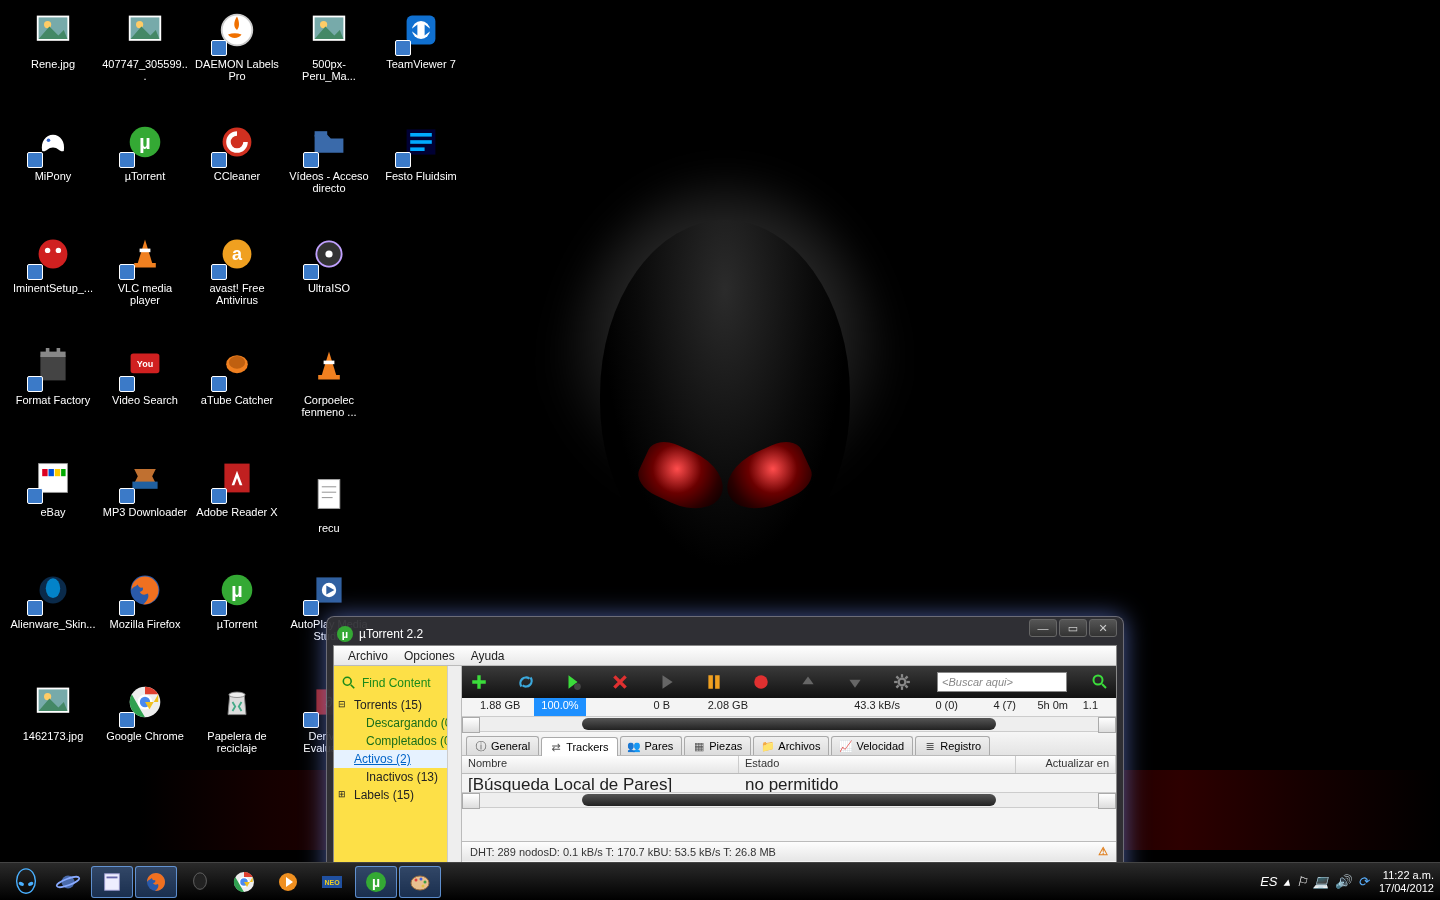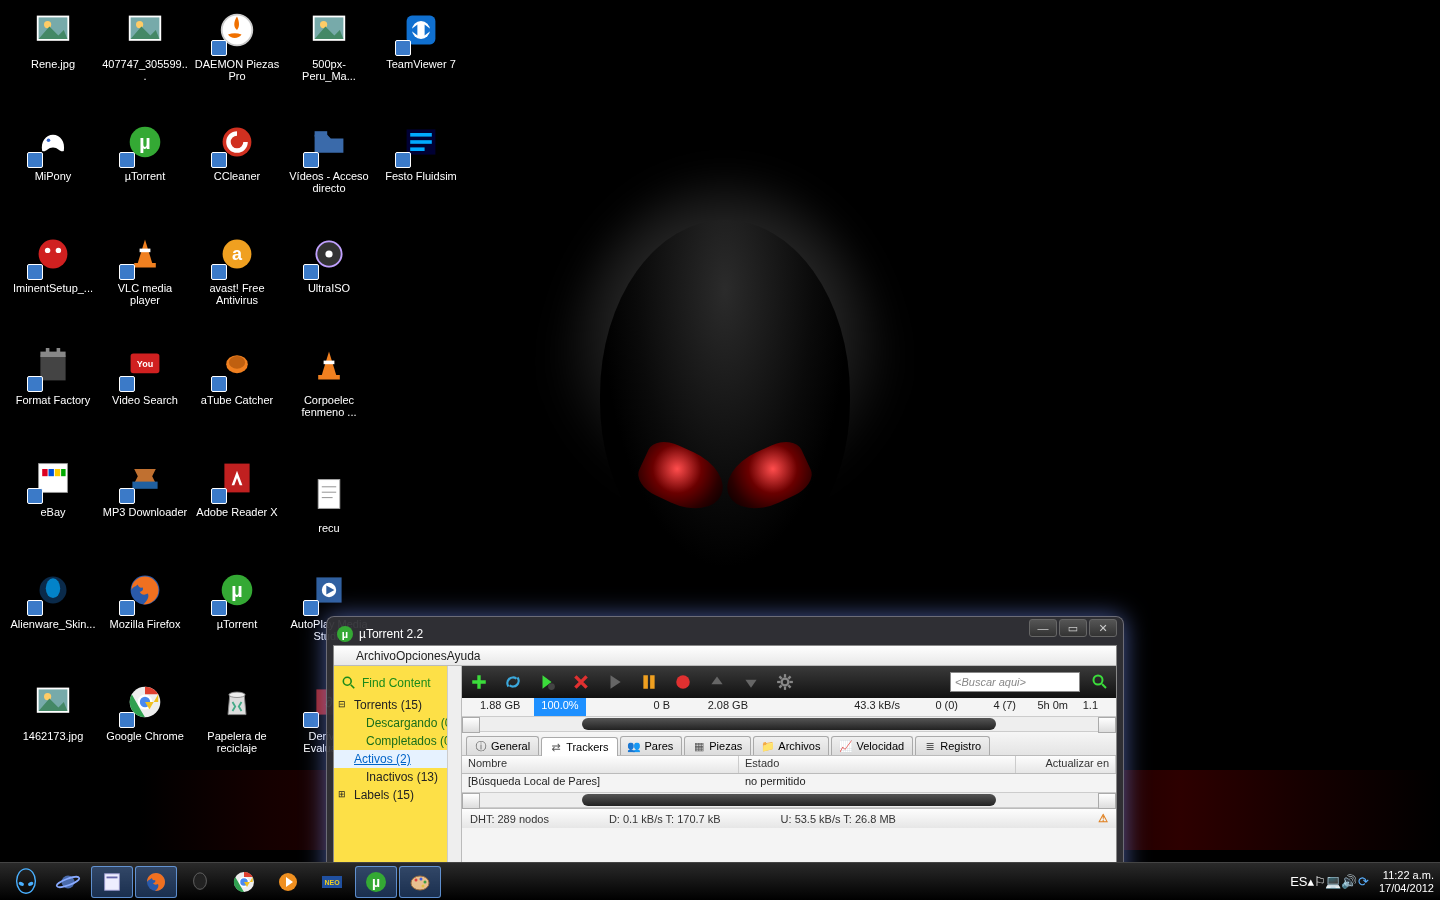--- a/index.html
+++ b/index.html
@@ -18,63 +18,63 @@
 .shortcut::after{content:"";position:absolute;bottom:-2px;left:-2px;width:14px;height:14px;background:#3b7ac8;border:1px solid #fff;border-radius:2px;}
 .ic svg{width:36px;height:36px;}
 
 
 #win{position:absolute;left:326px;top:616px;width:798px;height:272px;border-radius:8px;background:rgba(50,50,55,.95);box-shadow:0 0 25px rgba(120,150,255,.6);border:1px solid rgba(200,200,220,.4);padding:6px;}
 #titlebar{height:22px;display:flex;align-items:center;color:#fff;font-size:12px;padding:0 4px;}
 #titlebar .ticon{width:16px;height:16px;border-radius:50%;background:#34a934;margin-right:6px;display:flex;align-items:center;justify-content:center;color:#fff;font-size:11px;font-weight:bold;}
 #wctrl{position:absolute;right:6px;top:2px;display:flex;gap:2px;}
 #wctrl div{width:28px;height:18px;background:linear-gradient(#555,#333);border:1px solid #666;border-radius:3px;color:#ccc;display:flex;align-items:center;justify-content:center;font-size:11px;cursor:pointer;}
 #inner{background:#f4f4f4;height:238px;border:1px solid #888;display:flex;flex-direction:column;}
-#menubar{height:20px;background:linear-gradient(#fff,#e8e8e8);border-bottom:1px solid #bbb;display:flex;align-items:center;font-size:12px;color:#222;padding-left:22px;gap:0;}
+#menubar{height:20px;background:linear-gradient(#fff,#e8e8e8);border-bottom:1px solid #bbb;display:flex;align-items:center;font-size:12px;color:#222;padding-left:14px;gap:16px;}
 #menubar span{cursor:pointer;}
 #body{flex:1;display:flex;min-height:0;}
 #sidebar{width:128px;border-right:1px solid #bbb;background:#fde047;font-size:12px;color:#222;padding:4px 0;overflow:hidden;position:relative;}
 #sidebar .sbscroll{position:absolute;right:0;top:0;bottom:0;width:14px;background:#eee;border-left:1px solid #ccc;}
 .sbitem{padding:2px 4px 2px 20px;cursor:pointer;white-space:nowrap;position:relative;}
 .sbitem.green{color:#1a6e1a;}
 .sbitem.blue{color:#0064c8;background:#e6f2ff;}
 .sbitem .arr{position:absolute;left:4px;top:3px;font-size:9px;}
 #find{padding:6px 8px;display:flex;align-items:center;gap:6px;color:#1a8a1a;font-size:12px;cursor:pointer;}
 #main{flex:1;display:flex;flex-direction:column;min-width:0;}
-#toolbar{height:30px;background:linear-gradient(#3a3a3a,#111);display:flex;align-items:center;padding:16px 4px;gap:8px;}
+#toolbar{height:30px;background:linear-gradient(#3a3a3a,#111);display:flex;align-items:center;padding:16px 4px;gap:21px;}
 .tb{width:26px;height:24px;display:flex;align-items:center;justify-content:center;cursor:pointer;}
 .tb svg{width:18px;height:18px;}
 #search{margin-left:auto;width:130px;height:20px;background:#fff;border:1px solid #888;font-size:11px;color:#888;padding:0 4px;display:flex;align-items:center;font-style:italic;}
 #searchbtn{width:24px;height:20px;display:flex;align-items:center;justify-content:center;cursor:pointer;}
 #cols{height:20px;background:linear-gradient(#fdfdfd,#e6e6e6);border-bottom:1px solid #bbb;display:flex;font-size:11px;color:#333;}
 #cols div{border-right:1px solid #ccc;padding:2px 4px;overflow:hidden;white-space:nowrap;}
 #row{height:18px;display:flex;font-size:11px;color:#222;justify-content:center;}
 #row div{padding:1px 4px;white-space:nowrap;overflow:hidden;}
 #row .pct{background:#1e90ff;color:#fff;text-align:center;}
 .hscroll{height:16px;background:#eee;border-top:1px solid #ccc;border-bottom:1px solid #ccc;position:relative;}
 .hscroll::before,.hscroll::after{content:"";position:absolute;top:0;width:16px;height:14px;background:linear-gradient(#fff,#ddd);border:1px solid #aaa;}
 .hscroll::before{left:0;} .hscroll::after{right:0;}
 .hscroll .thumb{position:absolute;left:120px;right:120px;top:1px;height:12px;border-radius:6px;background:linear-gradient(#555,#222);}
 #tabs{height:24px;background:linear-gradient(#f6f6f6,#e4e4e4);border-bottom:1px solid #bbb;display:flex;align-items:end;padding-left:4px;gap:2px;font-size:11px;}
 .tab{padding:3px 8px;border:1px solid #aaa;border-bottom:none;background:linear-gradient(#f0f0f0,#dcdcdc);border-radius:3px 3px 0 0;cursor:pointer;display:flex;align-items:center;gap:4px;}
 .tab.active{background:#fff;position:relative;top:1px;}
 .tab .ti{width:12px;height:12px;display:flex;align-items:center;justify-content:center;color:#555;}
 #detcols{height:18px;background:linear-gradient(#fdfdfd,#e6e6e6);border-bottom:1px solid #bbb;display:flex;font-size:11px;color:#333;}
 #detcols div{border-right:1px solid #ccc;padding:1px 6px;flex:1;}
-#detrow{height:18px;display:flex;font-size:11px;color:#222;gap:45px;}
+#detrow{height:18px;display:flex;font-size:17px;color:#222;gap:45px;}
 #detrow div{padding:1px 6px;flex:1;}
-#status{height:20px;background:linear-gradient(#fdfdfd,#e6e6e6);border-top:1px solid #bbb;display:flex;align-items:center;font-size:11px;color:#333;padding:0 8px;gap:60px;}
+#status{height:20px;background:linear-gradient(#fdfdfd,#e6e6e6);border-top:1px solid #bbb;display:flex;align-items:center;font-size:11px;color:#333;padding:0 8px;margin-top:33px;}
 #status .warn{margin-left:auto;color:#e08020;font-weight:bold;}
 
 
 #taskbar{position:absolute;left:0;right:0;bottom:0;height:38px;background:linear-gradient(#2a2a2a,#000);border-top:1px solid #444;display:flex;align-items:center;padding:0 6px;}
 #start{width:40px;height:34px;border-radius:4px;display:flex;align-items:center;justify-content:center;cursor:pointer;}
 .tbi{width:42px;height:32px;margin:0 1px;border-radius:3px;display:flex;align-items:center;justify-content:center;cursor:pointer;}
 .tbi.active{background:rgba(80,150,255,.3);border:1px solid rgba(120,180,255,.7);}
 #tray{margin-left:auto;display:flex;align-items:center;gap:10px;color:#fff;font-size:11px;}
-#tray .icons{display:flex;align-items:center;}
+#tray .icons{display:flex;gap:6px;align-items:center;font-style:italic;}
 #tray .icons span{font-size:13px;cursor:pointer;}
 #clock{text-align:right;line-height:13px;}
 </style>
 </head>
 <body>
 
 <div id="desktop">
   <div id="alien">
     <div class="glow"></div>
       <div class="head">
@@ -106,21 +106,21 @@
         </div>
         <div class="lbl">407747_305599...</div>
       </div>
       <div class="di" style="left: 192px; top: 6px;">
         <div class="ic shortcut">
           <svg viewBox="0 0 40 40">
             <circle cx="20" cy="20" r="17" fill="#fff" stroke="#ccc" stroke-width="2"></circle>
             <path d="M20 5c3 6 3 12 0 15-4-3-4-9 0-15zM10 25c5-2 10-2 15 0-3 5-12 5-15 0z" fill="#f07000"></path>
           </svg>
         </div>
-        <div class="lbl">DAEMON Piezas Pro</div>
+        <div class="lbl">DAEMON Labels Pro</div>
       </div>
       <div class="di" style="left: 284px; top: 6px;">
         <div class="ic ">
           <svg viewBox="0 0 40 40">
             <rect x="2" y="4" width="36" height="28" fill="#fff"></rect>
             <rect x="4" y="6" width="32" height="24" fill="#7aa"></rect>
             <circle cx="14" cy="14" r="4" fill="#fc6"></circle>
             <polygon points="4,30 16,16 26,26 32,20 36,30" fill="#486"></polygon>
           </svg>
         </div>

